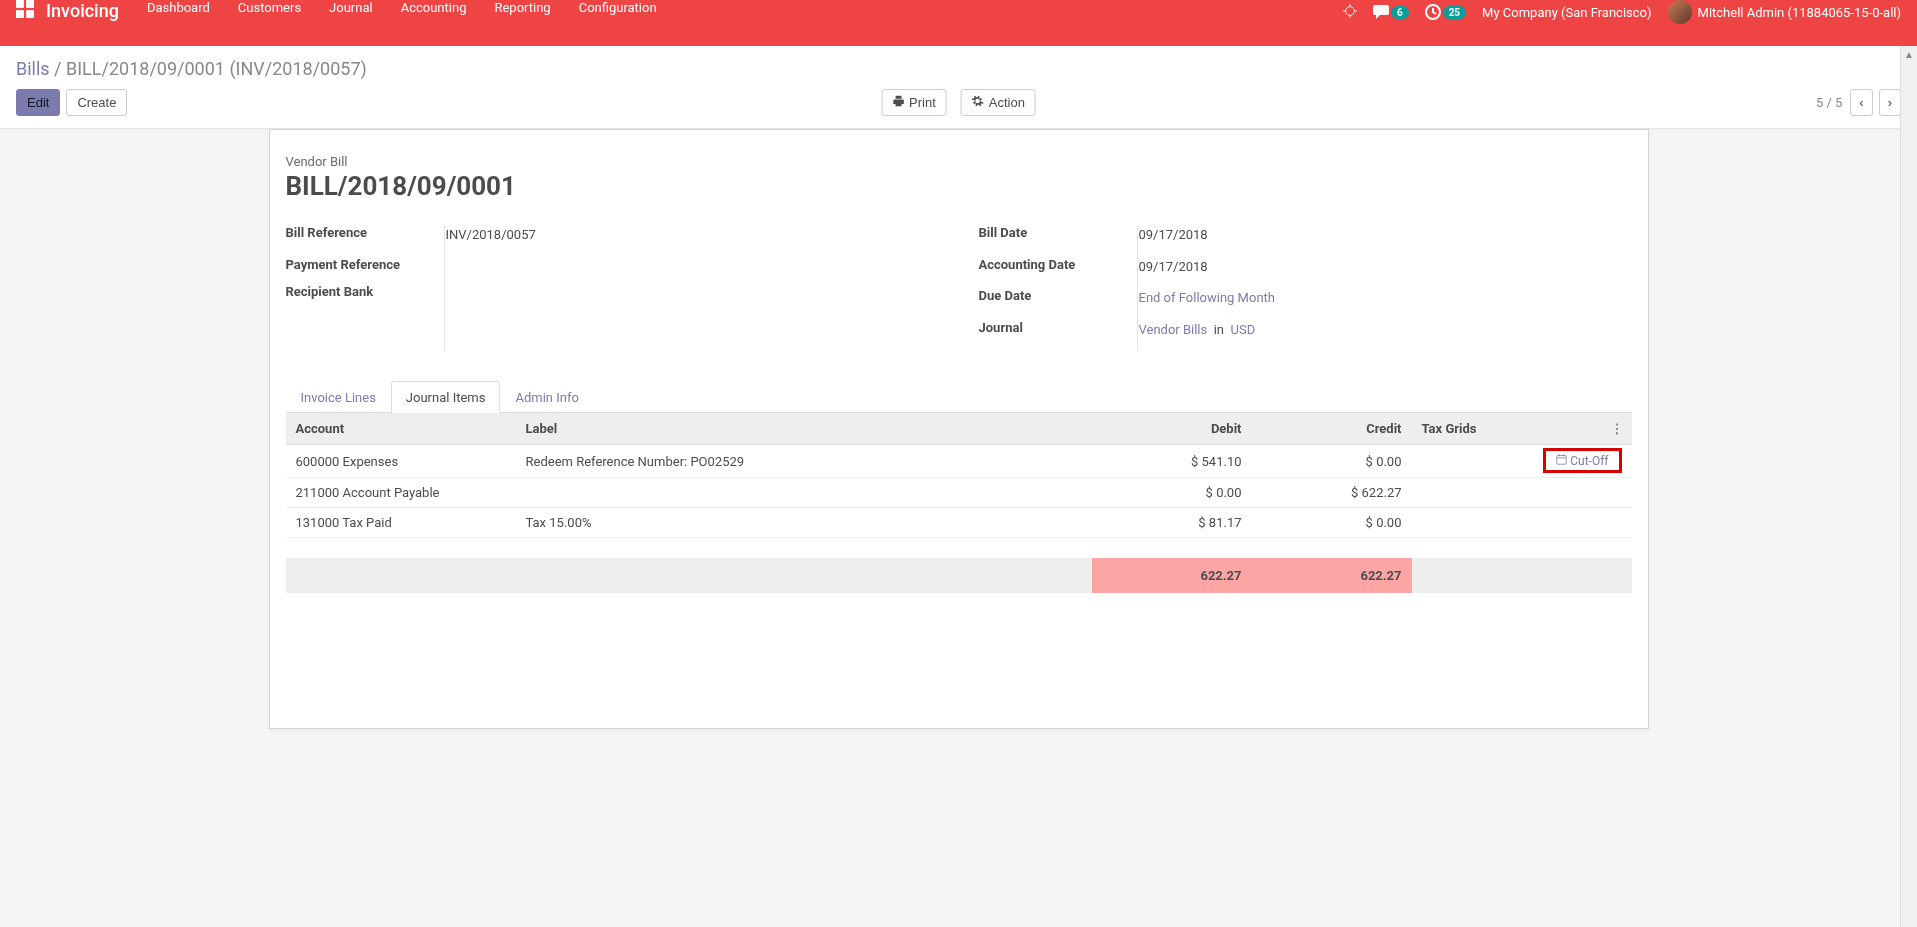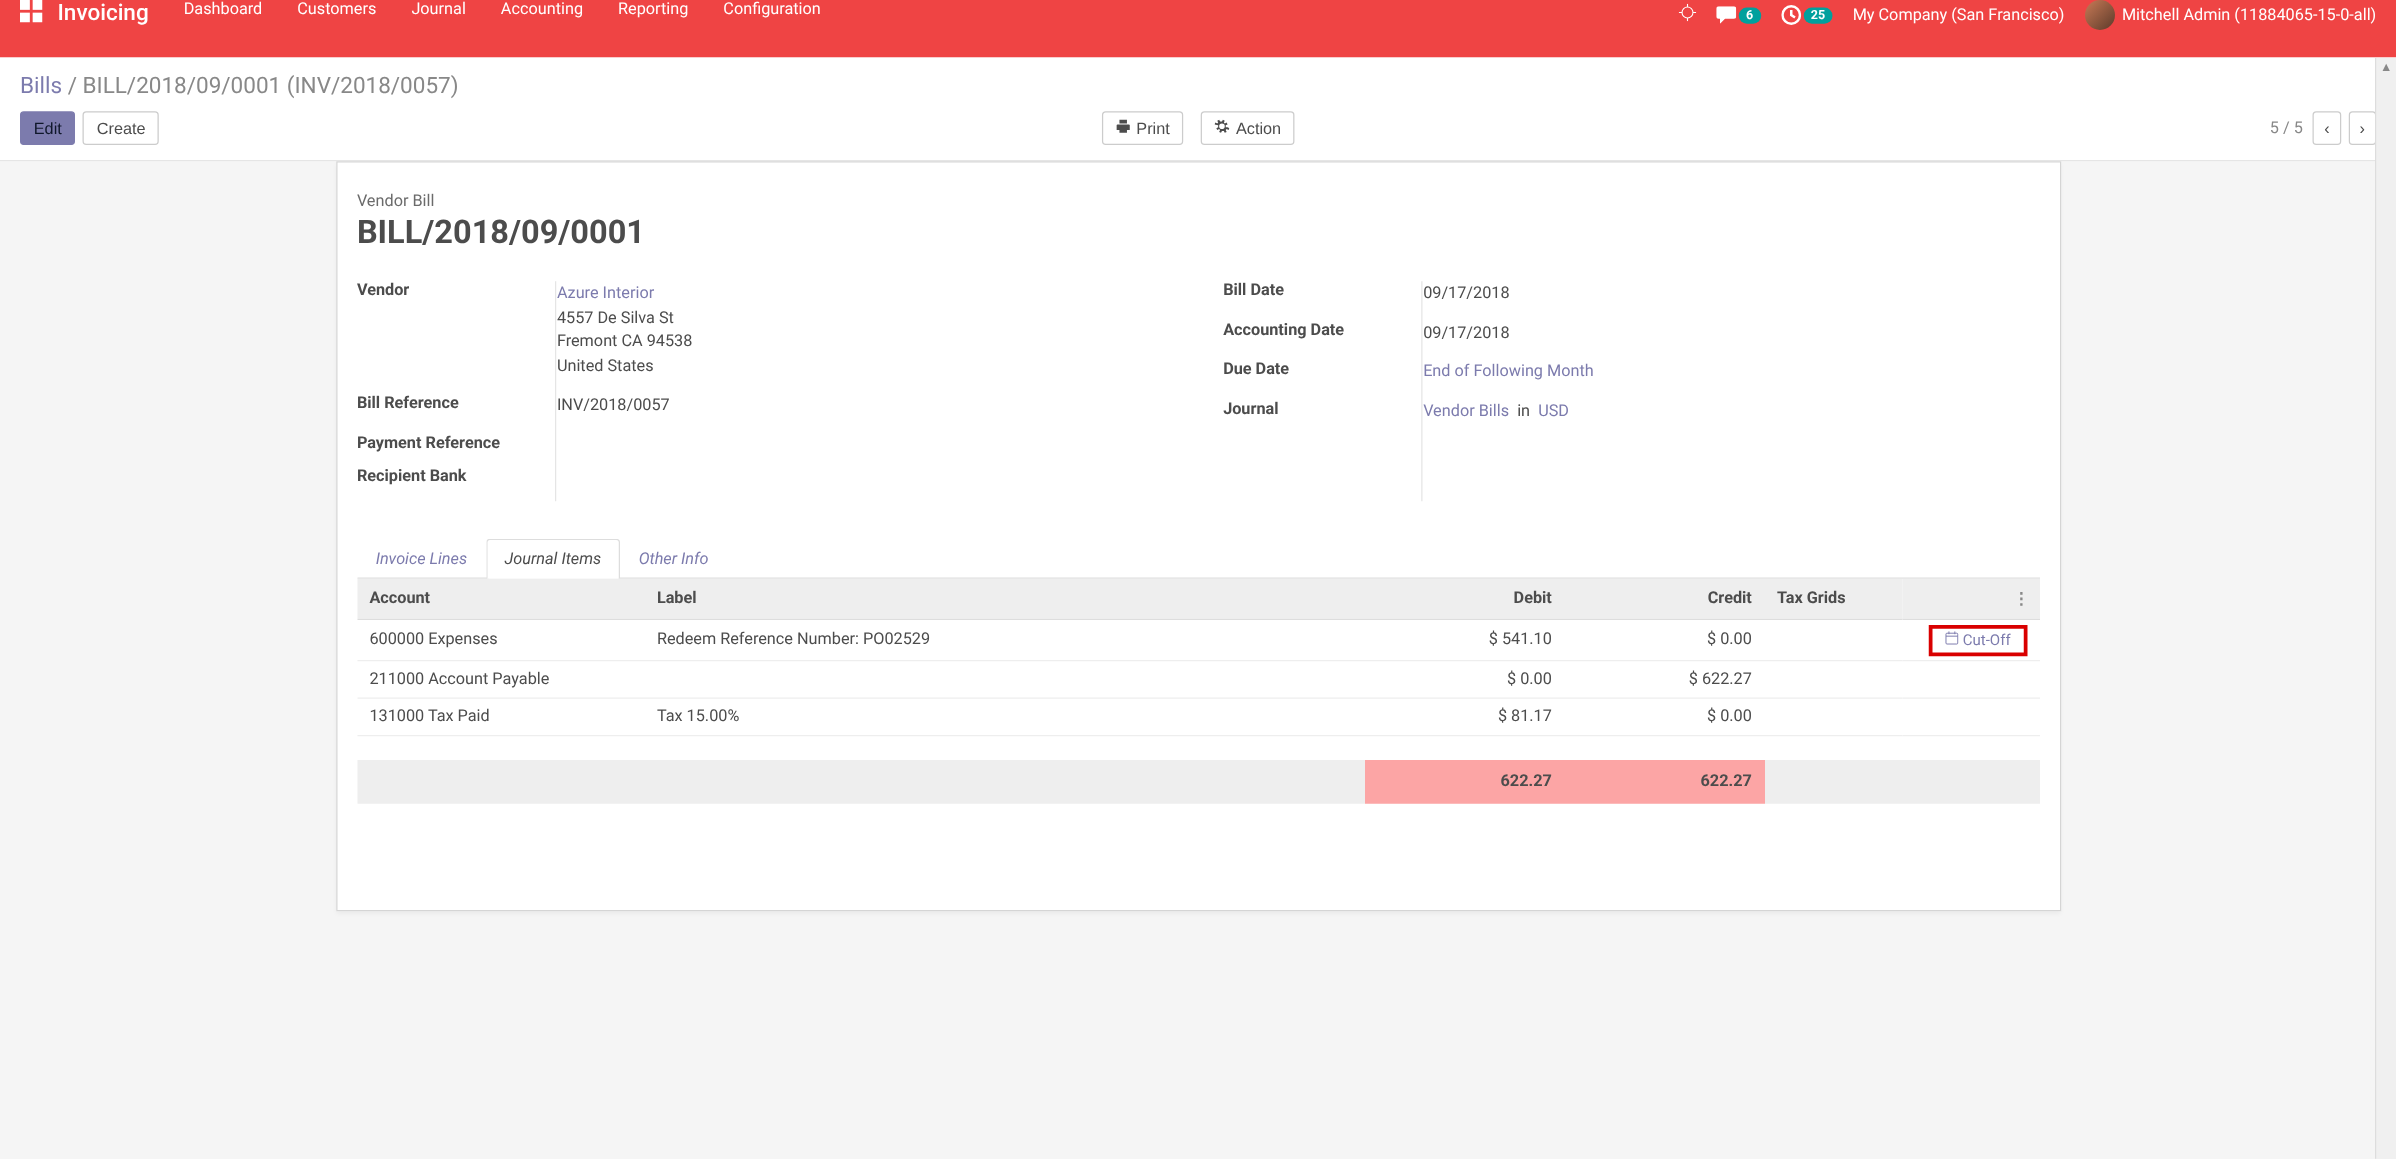--- a/index.html
+++ b/index.html
@@ -36,21 +36,21 @@
 .form-col.left { border-right: none; position:relative; }
 .vline { position:absolute; left: 158px; top:0; bottom:0; width:1px; background:#e5e5e5; }
 .form-col.right { position:relative; }
 .vline2 { position:absolute; left: 158px; top:0; bottom:0; width:1px; background:#e5e5e5; }
 .field-row { display:flex; margin-bottom: 12px; align-items: flex-start; }
 .field-label { width: 160px; font-weight: 700; color:#4c4c4c; font-size: 13px; padding-right: 10px; }
 .field-value { flex:1; color:#4c4c4c; font-size: 13px; line-height: 1.5; }
 .field-value a, .link { color:#7c7bad; text-decoration:none; }
 
 .tabs { border-bottom: 1px solid #ddd; display:flex; margin-bottom: 0; }
-.tab { padding: 8px 14px; font-size: 13px; color:#7c7bad; cursor:pointer; border: 1px solid transparent; border-bottom: none; margin-bottom:-1px;font-style:italic; }
+.tab { padding: 8px 14px; font-size: 13px; color:#7c7bad; cursor:pointer; border: 1px solid transparent; border-bottom: none; margin-bottom:-1px; }
 .tab.active { color:#4c4c4c; border-color:#ddd; background:#fff; border-radius: 3px 3px 0 0; }
 
 table.jitems { width:100%; border-collapse: collapse; font-size: 13px; }
 table.jitems thead th { background:#eee; text-align:left; padding: 8px 10px; font-weight:700; color:#4c4c4c; border-bottom:1px solid #ddd; }
 table.jitems thead th.num { text-align:right; }
 table.jitems tbody td { padding: 7px 10px; border-bottom: 1px solid #eee; color:#4c4c4c; }
 table.jitems tbody td.num { text-align:right; }
 table.jitems tfoot td { padding: 10px; background:#fca5a5; font-weight:700; text-align:right; color:#4c4c4c; }
 .cutoff-btn { color:#7c7bad; font-size:12px; display:inline-flex; align-items:center; gap:3px; cursor:pointer; padding: 2px 6px; }
 .red-box { border: 3px solid #d90000; padding: 2px 4px; }
@@ -148,29 +148,20 @@
 
 <div class="page-body">
   <div class="sheet">
     <div class="form-title-small">Vendor Bill</div>
     <div class="form-title-big">BILL/2018/09/0001</div>
 
     <div class="form-grid">
       <div class="form-col left">
         <div class="vline"></div>
         <div class="field-row">
-          <div class="field-label">Vendor</div>
-          <div class="field-value">
-            <a class="link">Azure Interior</a><br>
-            <span>4557 De Silva St</span><br>
-            <span>Fremont CA 94538</span><br>
-            <span>United States</span>
-          </div>
-        </div>
-        <div class="field-row">
           <div class="field-label">Bill Reference</div>
           <div class="field-value">INV/2018/0057</div>
         </div>
         <div class="field-row">
           <div class="field-label">Payment Reference</div>
           <div class="field-value"></div>
         </div>
         <div class="field-row">
           <div class="field-label">Recipient Bank</div>
           <div class="field-value"></div>
@@ -197,21 +188,21 @@
             &nbsp;<span>in</span>&nbsp;
             <a class="link">USD</a>
           </div>
         </div>
       </div>
     </div>
 
     <div class="tabs">
       <div class="tab">Invoice Lines</div>
       <div class="tab active">Journal Items</div>
-      <div class="tab">Other Info</div>
+      <div class="tab">Admin Info</div>
     </div>
 
     <table class="jitems">
       <thead>
         <tr>
           <th style="width:230px;">Account</th>
           <th>Label</th>
           <th class="num" style="width:160px;">Debit</th>
           <th class="num" style="width:160px;">Credit</th>
           <th style="width:110px;">Tax Grids</th>

